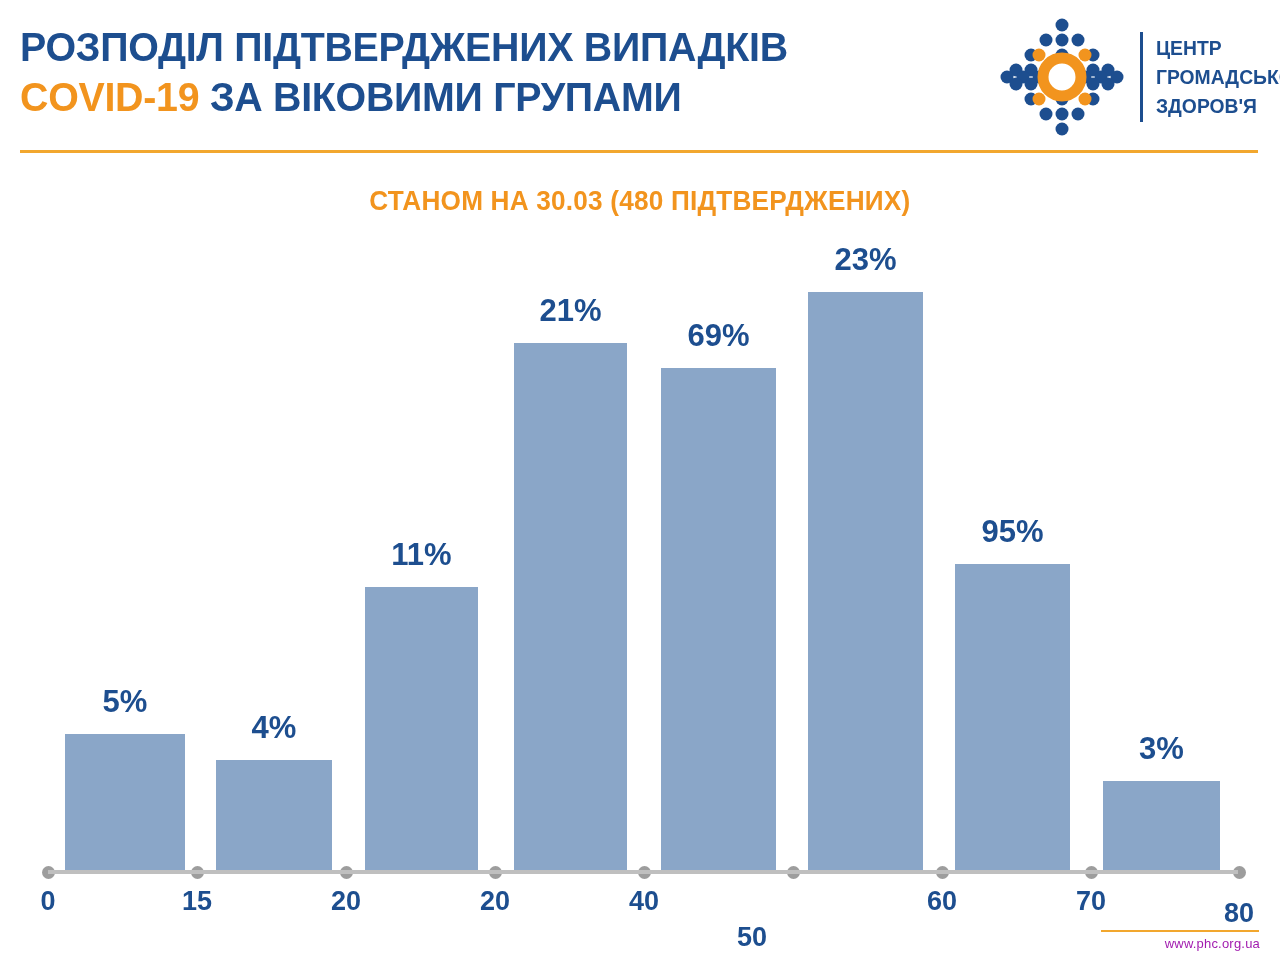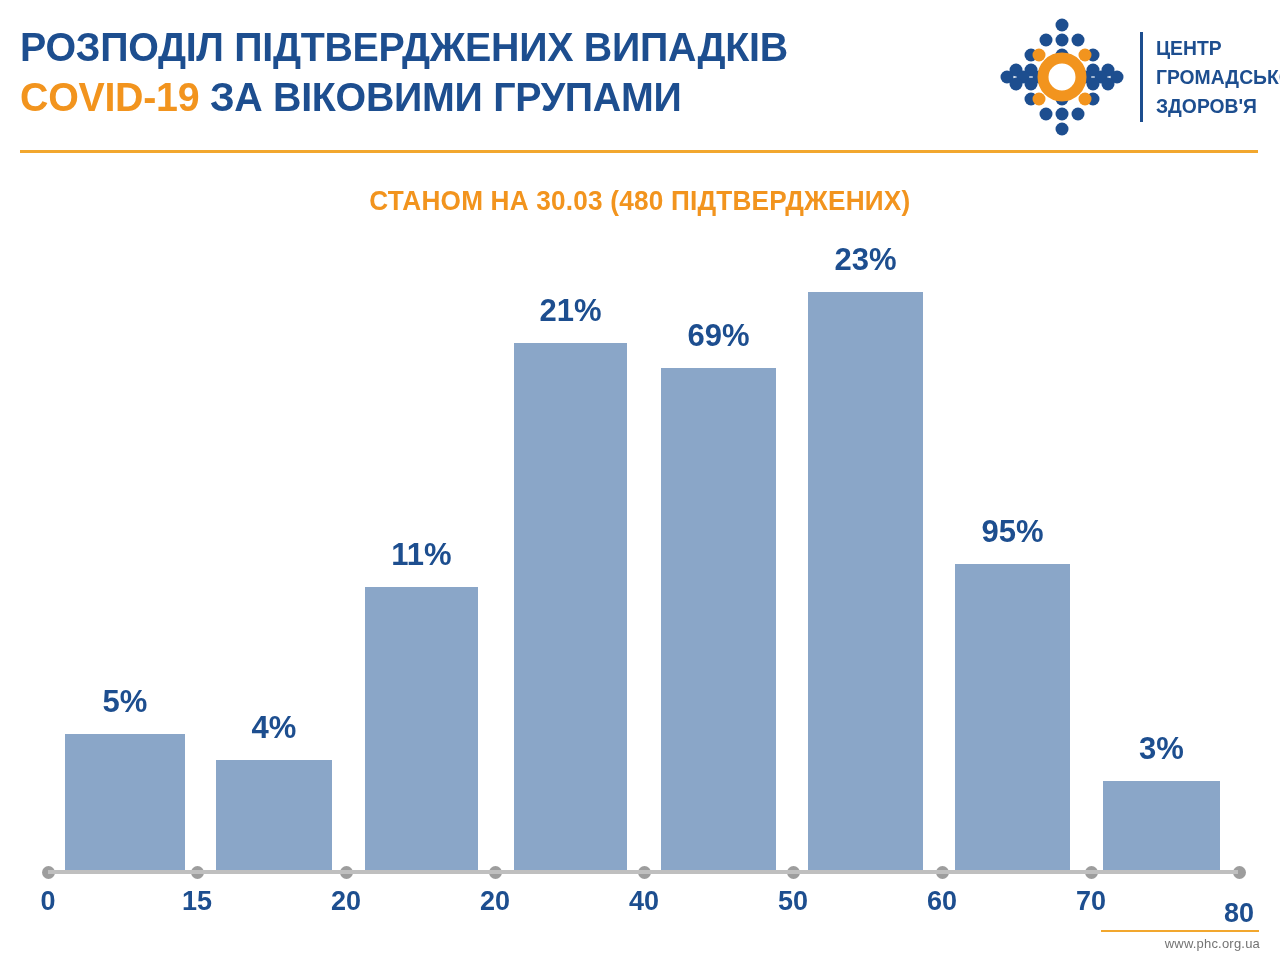--- a/index.html
+++ b/index.html
@@ -177,21 +177,21 @@
     height: 2px;
     background: #F2A72E;
   }
   #footer-url {
     position: absolute;
     right: 20px;
     top: 936px;
     font-family: "Liberation Sans", sans-serif;
     font-size: 13px;
     font-weight: 400;
-    color: #737373;
+    color: #a21caf;
     letter-spacing: 0.2px;
   }
 </style>
 </head>
 <body>
 
 <div id="header">
 
   <div id="title-block">
     <div class="title-line">РОЗПОДІЛ ПІДТВЕРДЖЕНИХ ВИПАДКІВ</div>
@@ -280,21 +280,21 @@
       <div class="axis-label" style="left: 8px; width: 80px;">0</div>
       <div class="axis-dot" style="left: 191px;"></div>
       <div class="axis-label" style="left: 157px; width: 80px;">15</div>
       <div class="axis-dot" style="left: 340px;"></div>
       <div class="axis-label" style="left: 306px; width: 80px;">20</div>
       <div class="axis-dot" style="left: 489px;"></div>
       <div class="axis-label" style="left: 455px; width: 80px;">20</div>
       <div class="axis-dot" style="left: 638px;"></div>
       <div class="axis-label" style="left: 604px; width: 80px;">40</div>
       <div class="axis-dot" style="left: 787px;"></div>
-      <div class="axis-label" style="left: 753px; width: 80px;">50</div>
+      <div class="axis-label" style="left: 712px; width: 80px; margin-top: 36px;">50</div>
       <div class="axis-dot" style="left: 936px;"></div>
       <div class="axis-label" style="left: 902px; width: 80px;">60</div>
       <div class="axis-dot" style="left: 1085px;"></div>
       <div class="axis-label" style="left: 1051px; width: 80px;">70</div>
       <div class="axis-dot" style="left: 1233px;"></div>
       <div class="axis-label" style="left: 1199px; width: 80px; margin-top: 12px;">80</div>
     </div>
   <div id="axis-line"></div>
 </div>
 

